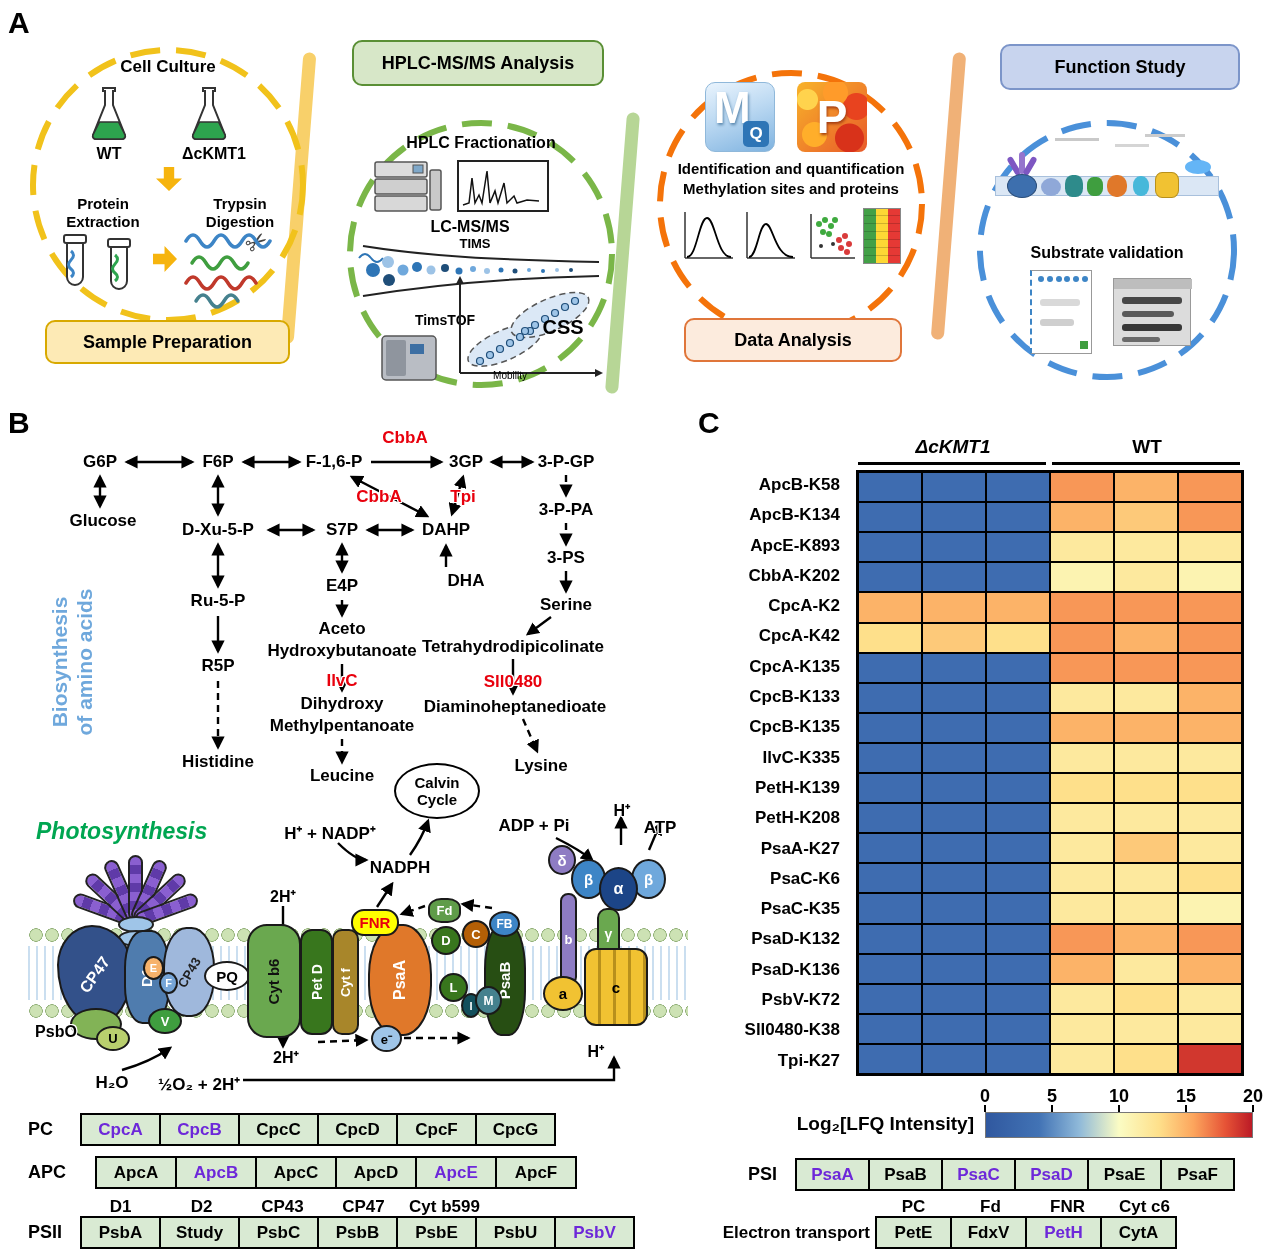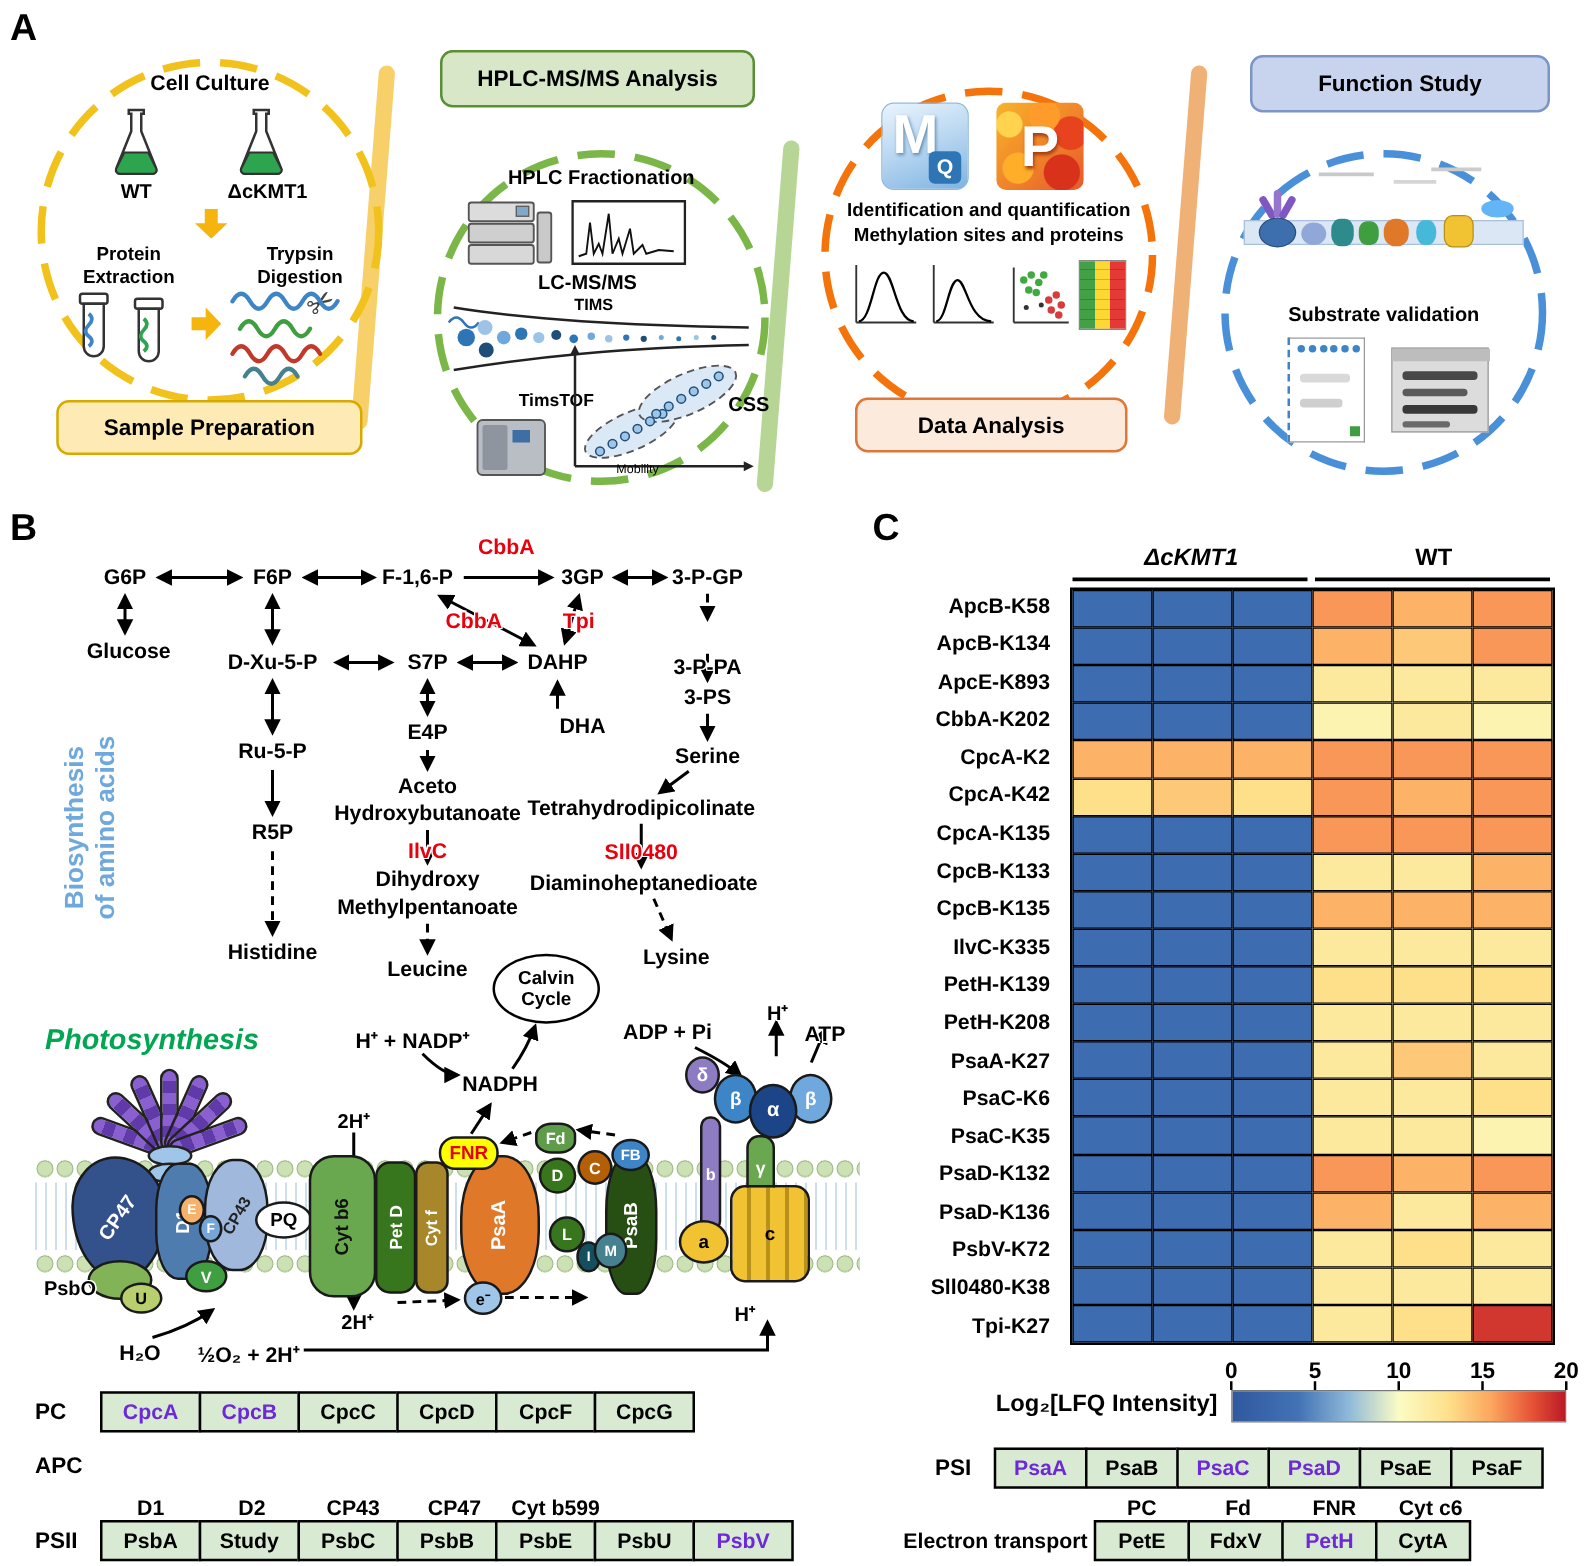--- a/index.html
+++ b/index.html
@@ -172,21 +172,21 @@
           <circle cx="70" cy="64" r="3.5"></circle>
           <circle cx="80" cy="58" r="3.5"></circle>
         <circle cx="75" cy="58" r="3.5"></circle>
           <circle cx="85" cy="52" r="3.5"></circle>
           <circle cx="95" cy="46" r="3.5"></circle>
         <circle cx="105" cy="40" r="3.5"></circle>
           <circle cx="115" cy="34" r="3.5"></circle>
           <circle cx="125" cy="28" r="3.5"></circle>
       </g>
     </svg>
-    <div class="ctext" style="left:218px;top:198px;font-size:16px;margin-left:36px;">CSS</div>
+    <div class="ctext" style="left:218px;top:198px;font-size:20px;">CSS</div>
     <div class="ctext" style="left:165px;top:252px;font-size:10px;font-weight:normal;">Mobility</div>
   </div>
 
   <div class="abs" style="left:655px;top:68px;width:272px;height:272px;z-index:2;">
     <div class="abs" style="left:50px;top:14px;width:70px;height:70px;border-radius:10px;background:linear-gradient(160deg,#eaf4fd 0%,#bcd9f2 45%,#7fb3e0 100%);border:1px solid #8fb8da;">
       <span style="position:absolute;left:8px;top:0px;font-size:44px;font-weight:bold;color:#fff;text-shadow:1px 2px 3px #5a87ad;">M</span>
       <span style="position:absolute;right:5px;bottom:4px;width:26px;height:26px;background:#2e75b6;color:#fff;font-weight:bold;font-size:17px;display:flex;align-items:center;justify-content:center;border-radius:5px;">Q</span>
     </div>
     <div class="abs" style="left:142px;top:14px;width:70px;height:70px;border-radius:8px;background:radial-gradient(circle at 15% 25%,#ffd34d 0 10px,transparent 11px),radial-gradient(circle at 55% 15%,#ff9b2a 0 12px,transparent 13px),radial-gradient(circle at 85% 35%,#e8431f 0 13px,transparent 14px),radial-gradient(circle at 25% 75%,#ffae2a 0 12px,transparent 13px),radial-gradient(circle at 75% 80%,#d8321a 0 14px,transparent 15px),linear-gradient(135deg,#f8b32a,#e85a2a);display:flex;align-items:center;justify-content:center;">
       <span style="font-size:46px;font-weight:bold;color:#fff;text-shadow:1px 2px 3px #a33c12;">P</span>
@@ -306,21 +306,21 @@
       <div class="pnode" style="left: 334px; top: 462px;">F-1,6-P</div>
       <div class="pnode red" style="left: 405px; top: 438px;">CbbA</div>
       <div class="pnode" style="left: 466px; top: 462px;">3GP</div>
       <div class="pnode" style="left: 566px; top: 462px;">3-P-GP</div>
       <div class="pnode" style="left: 103px; top: 521px;">Glucose</div>
       <div class="pnode red" style="left: 379px; top: 497px;">CbbA</div>
       <div class="pnode red" style="left: 463px; top: 497px;">Tpi</div>
       <div class="pnode" style="left: 218px; top: 530px;">D-Xu-5-P</div>
       <div class="pnode" style="left: 342px; top: 530px;">S7P</div>
       <div class="pnode" style="left: 446px; top: 530px;">DAHP</div>
-      <div class="pnode" style="left: 566px; top: 510px; margin-top: 24px;">3-P-PA</div>
+      <div class="pnode" style="left: 566px; top: 510px;">3-P-PA</div>
       <div class="pnode" style="left: 218px; top: 601px;">Ru-5-P</div>
       <div class="pnode" style="left: 342px; top: 586px;">E4P</div>
       <div class="pnode" style="left: 466px; top: 581px;">DHA</div>
       <div class="pnode" style="left: 566px; top: 558px;">3-PS</div>
       <div class="pnode" style="left: 342px; top: 629px;">Aceto</div>
       <div class="pnode" style="left: 342px; top: 651px;">Hydroxybutanoate</div>
       <div class="pnode" style="left: 566px; top: 605px;">Serine</div>
       <div class="pnode" style="left: 218px; top: 666px;">R5P</div>
       <div class="pnode red" style="left: 342px; top: 681px;">IlvC</div>
       <div class="pnode" style="left: 513px; top: 647px;">Tetrahydrodipicolinate</div>
@@ -487,20 +487,28 @@
   <div class="tlabel" style="left:28px;top:1113px;">PC</div>
   <div class="trow" id="pc-cells" style="left:80px;top:1113px;">
       <div class="tcell red" style="width: 81px;">CpcA</div>
       <div class="tcell red" style="width: 81px;">CpcB</div>
       <div class="tcell" style="width: 81px;">CpcC</div>
       <div class="tcell" style="width: 81px;">CpcD</div>
       <div class="tcell" style="width: 81px;">CpcF</div>
       <div class="tcell" style="width: 81px;">CpcG</div>
     </div>
   <div class="tlabel" style="left:28px;top:1156px;">APC</div>
+  <div class="trow" id="apc-cells" style="left:95px;top:1156px;">
+      <div class="tcell" style="width: 82px;">ApcA</div>
+      <div class="tcell red" style="width: 82px;">ApcB</div>
+      <div class="tcell" style="width: 82px;">ApcC</div>
+      <div class="tcell" style="width: 82px;">ApcD</div>
+      <div class="tcell red" style="width: 82px;">ApcE</div>
+      <div class="tcell" style="width: 82px;">ApcF</div>
+    </div>
   <div class="trow" id="psii-heads" style="left:80px;top:1190px;">
       <div class="tcell thead" style="width: 81px;">D1</div>
       <div class="tcell thead" style="width: 81px;">D2</div>
       <div class="tcell thead" style="width: 81px;">CP43</div>
       <div class="tcell thead" style="width: 81px;">CP47</div>
       <div class="tcell thead" style="width: 81px;">Cyt b599</div>
     </div>
   <div class="tlabel" style="left:28px;top:1216px;">PSII</div>
   <div class="trow" id="psii-cells" style="left:80px;top:1216px;">
       <div class="tcell" style="width: 81px;">PsbA</div>

